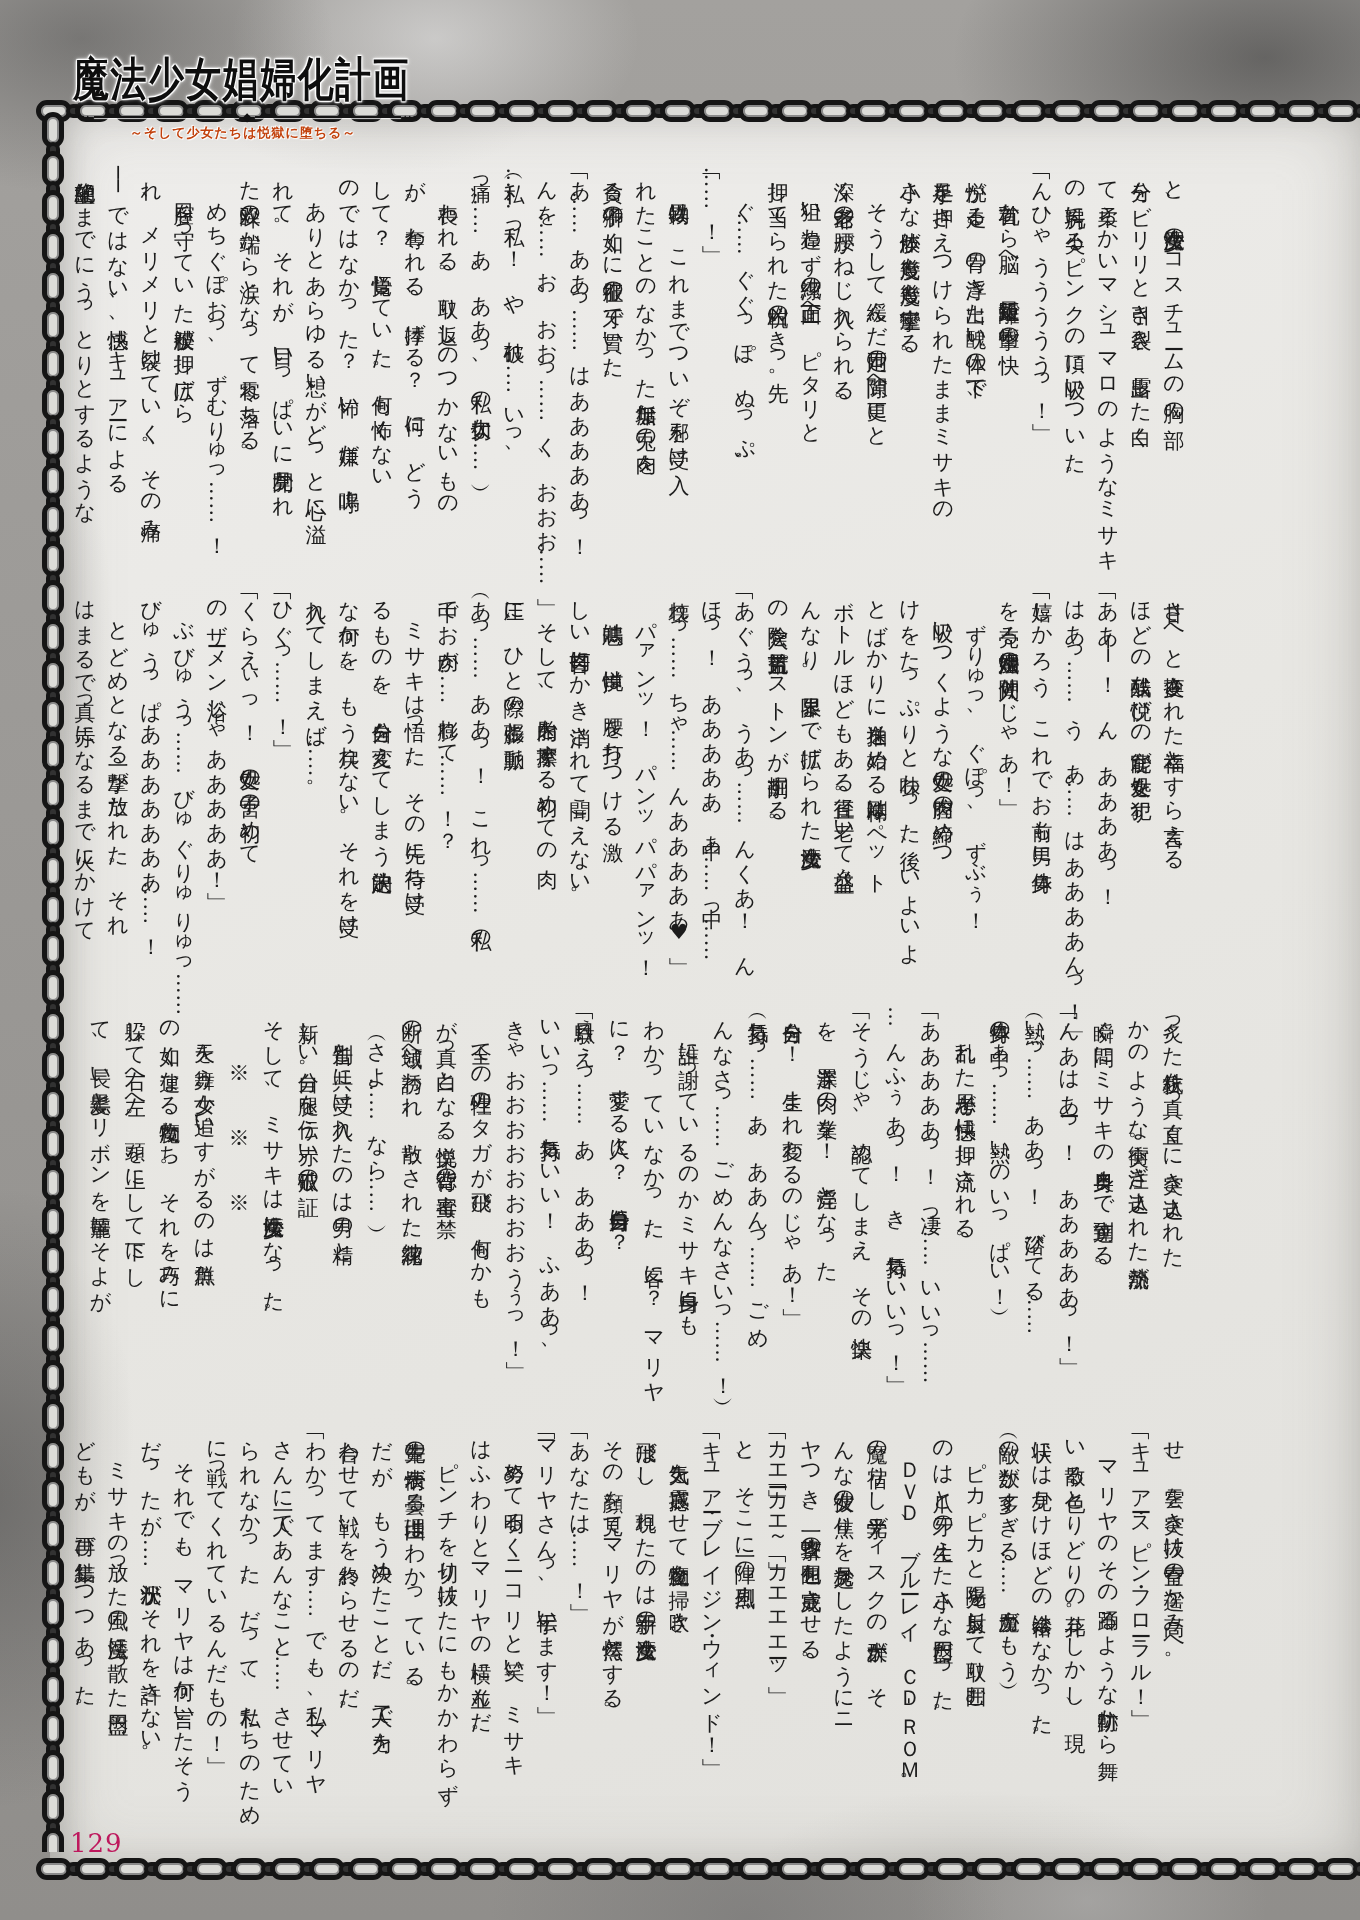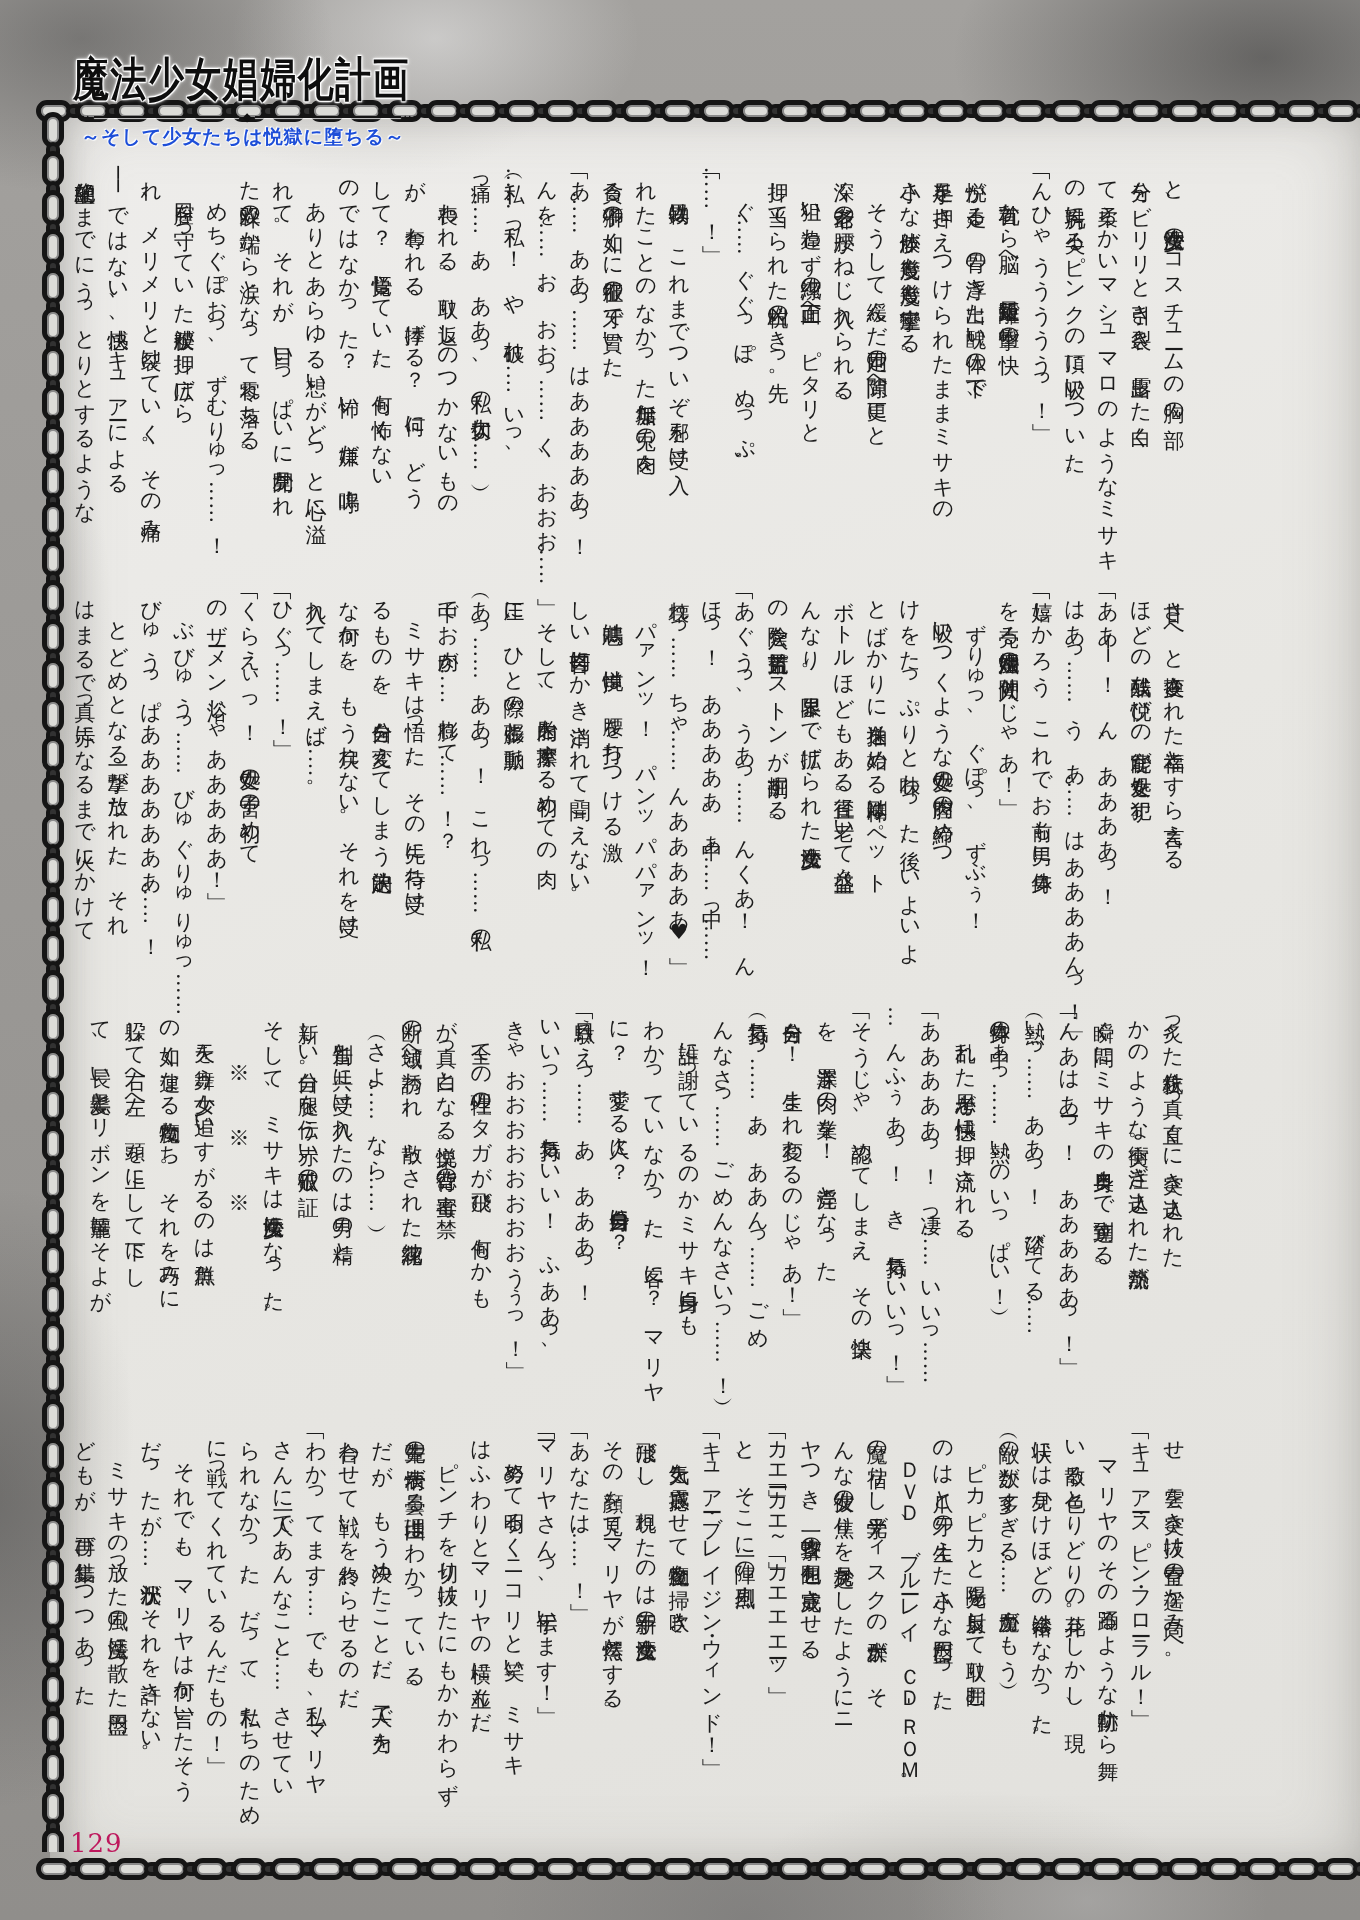--- a/index.html
+++ b/index.html
@@ -48,21 +48,21 @@
   .main-title{
     margin:0;font-size:46px;font-weight:bold;color:#0e0e0e;white-space:nowrap;
     display:inline-block;transform:scaleX(.78);transform-origin:left top;letter-spacing:2px;
     text-shadow:0 0 3px #fff,0 0 3px #fff,1px 1px 1px #fff,-1px -1px 1px #fff,1px -1px 1px #fff,-1px 1px 1px #fff,0 0 6px #fff;
   }
   .sep{width:340px;display:flex;align-items:center;gap:3px;margin:0 0 1px 4px;color:#111;}
   .sep .line{flex:1;height:2px;background:#151515;box-shadow:0 1px 1px rgba(255,255,255,.8);}
   .sep .dots{font-size:11px;line-height:1;letter-spacing:1px;}
   .sep .diamond{font-size:12px;line-height:1;}
   .subtitle{
-    width:340px;text-align:center;font-size:19px;font-weight:bold;color:#1d4ed8;
+    width:340px;text-align:center;font-size:13px;font-weight:bold;color:#c2410c;
     letter-spacing:1px;white-space:nowrap;
     text-shadow:0 0 2px #fff,0 0 2px #fff,1px 1px 1px #fff,-1px -1px 1px #fff;
   }
   
   .text-row{position:absolute;left:68px;width:1122px;writing-mode:vertical-rl;color:#1c1c1c;z-index:3;}
   #row1{top:166px;height:402px;}
   #row2{top:586px;height:400px;}
   #row3{top:1006px;height:402px;}
   #row4{top:1426px;height:402px;}
   .tcol{font-size:21px;line-height:33px;letter-spacing:.6px;white-space:nowrap;}

